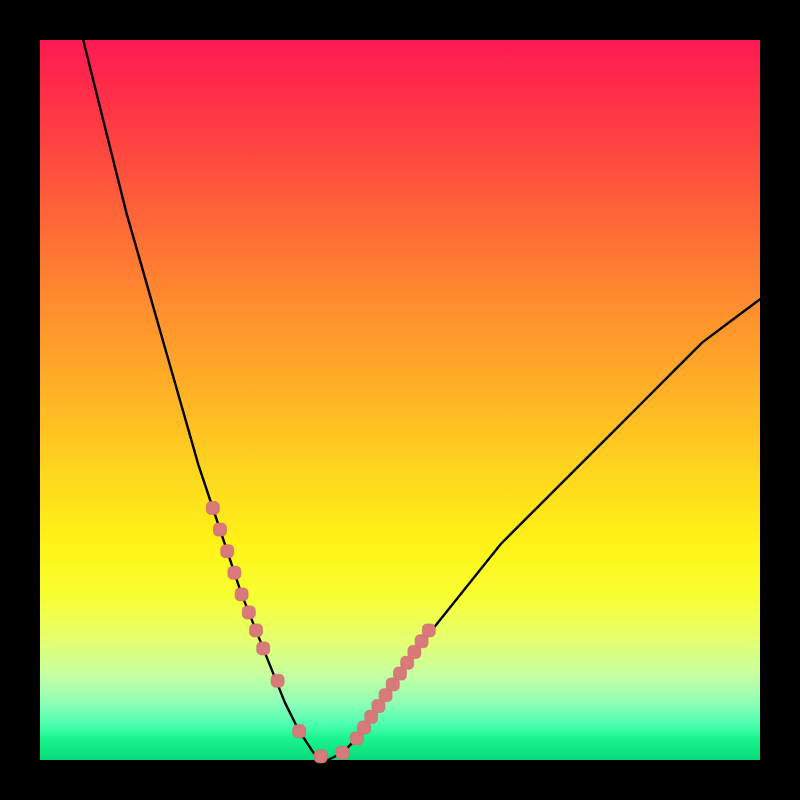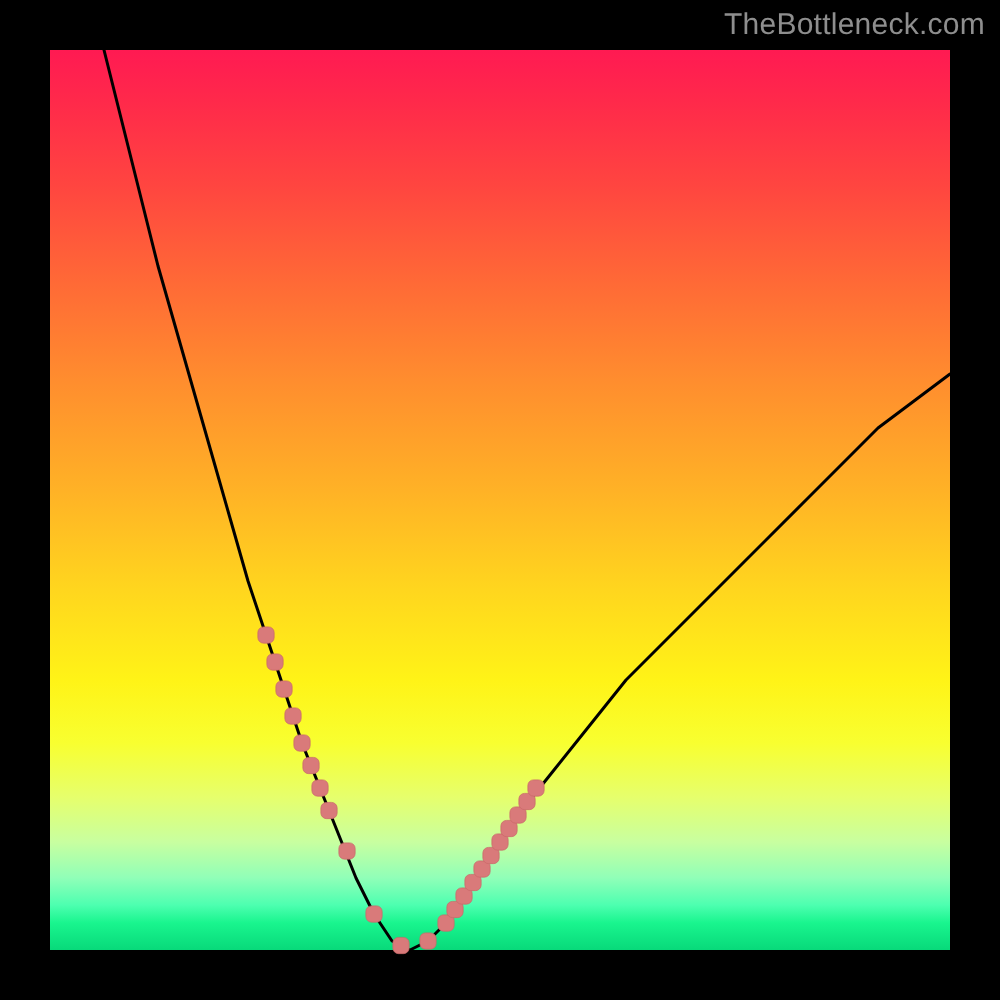--- a/index.html
+++ b/index.html
@@ -56,21 +56,20 @@
     top: 0;
     width: 720px;
     height: 720px;
     overflow: visible;
   }
 </style>
 </head>
 <body>
 
 <div class="frame">
-  <div class="watermark">TheBottleneck.com</div>
   <div class="plot">
     <svg class="curve" viewBox="0 0 720 720">
       <path id="curve-path" fill="none" stroke="#000000" stroke-width="2.4" stroke-linecap="round" stroke-linejoin="round" d="M43.2 0.0 L57.6 57.6 L72.0 115.2 L86.4 172.8 L100.8 223.2 L115.2 273.6 L129.6 324.0 L144.0 374.4 L158.4 424.8 L172.8 468.0 L187.2 511.2 L201.6 554.4 L216.0 590.4 L230.4 626.4 L244.8 662.4 L259.2 691.2 L273.6 712.8 L288.0 720.0 L302.4 712.8 L316.8 698.4 L331.2 676.8 L345.6 655.2 L360.0 633.6 L374.4 612.0 L403.2 576.0 L432.0 540.0 L460.8 504.0 L489.6 475.2 L518.4 446.4 L547.2 417.6 L576.0 388.8 L604.8 360.0 L633.6 331.2 L662.4 302.4 L691.2 280.8 L720.0 259.2"></path>
       <g id="markers">
           <rect x="166.3" y="461.5" width="13" height="13" rx="4.5" ry="4.5" fill="#d97a7a" stroke="#c96a6a" stroke-width="0.6"></rect>
           <rect x="173.5" y="483.1" width="13" height="13" rx="4.5" ry="4.5" fill="#d97a7a" stroke="#c96a6a" stroke-width="0.6"></rect>
           <rect x="180.7" y="504.7" width="13" height="13" rx="4.5" ry="4.5" fill="#d97a7a" stroke="#c96a6a" stroke-width="0.6"></rect>
           <rect x="187.9" y="526.3" width="13" height="13" rx="4.5" ry="4.5" fill="#d97a7a" stroke="#c96a6a" stroke-width="0.6"></rect>
           <rect x="195.1" y="547.9" width="13" height="13" rx="4.5" ry="4.5" fill="#d97a7a" stroke="#c96a6a" stroke-width="0.6"></rect>
           <rect x="202.3" y="565.9" width="13" height="13" rx="4.5" ry="4.5" fill="#d97a7a" stroke="#c96a6a" stroke-width="0.6"></rect>

